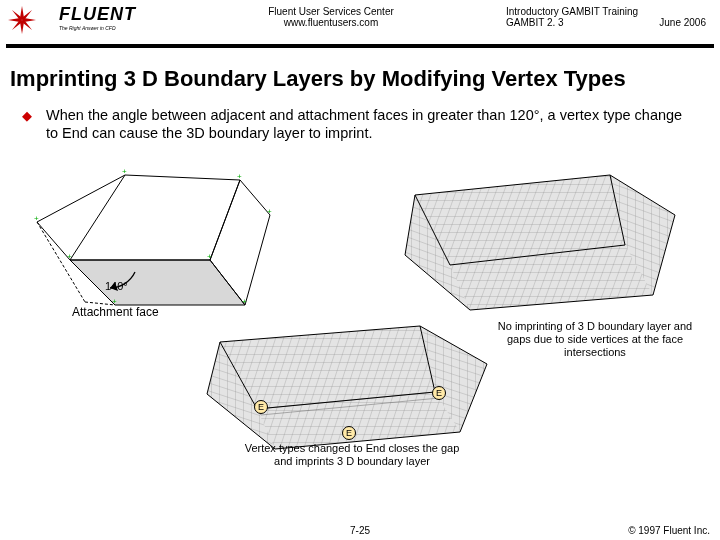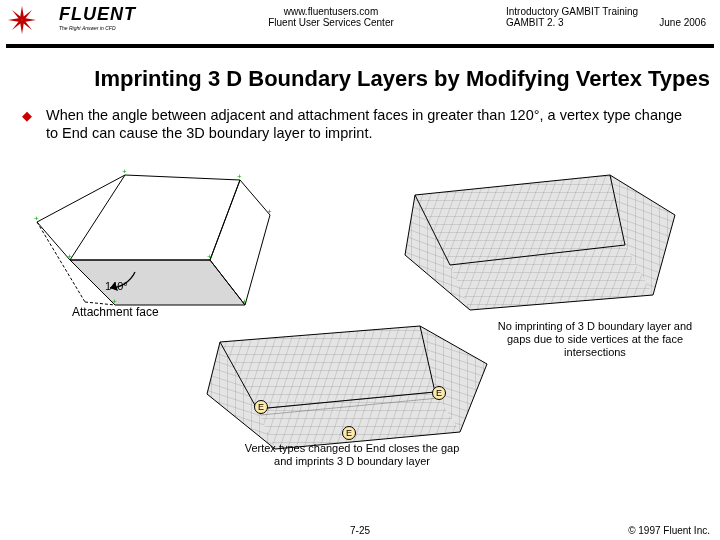--- a/index.html
+++ b/index.html
@@ -7,21 +7,21 @@
   .header { display: flex; align-items: flex-start; padding: 4px 14px 0 6px; height: 44px; }
   .logo { width: 150px; height: 38px; display: flex; align-items: flex-start; gap: 21px; }
   .logo-mark { width: 32px; height: 32px; }
   .logo-text-wrap { display: flex; flex-direction: column; }
   .logo-word { font-size: 18px; font-weight: bold; letter-spacing: 1px; color: #000; font-style: italic; }
   .logo-tag { font-size: 5px; color: #000; font-style: italic; }
   .center-header { flex: 1; text-align: center; font-size: 10px; padding-top: 2px; }
   .right-header { width: 200px; font-size: 10px; text-align: left; padding-top: 2px; }
   .right-header-row2 { display: flex; justify-content: space-between; }
   .thick-rule { height: 4px; background: #000; margin: 0 6px; }
-  .title { font-family: Arial, sans-serif; font-size: 22px; text-align: right; margin: 18px 10px 14px; }
+  .title { font-family: Arial, sans-serif; font-size: 22px; text-align: left; margin: 18px 10px 14px; }
   .bullet-item { display: flex; padding: 0 22px; font-size: 14.5px; line-height: 1.25; }
   .bullet-mark { color: #c00; font-size: 13px; margin-right: 14px; margin-top: 2px; }
   .body-canvas { position: relative; width: 720px; height: 370px; }
   .angle-label { position: absolute; left: 105px; top: 138px; font-size: 11px; }
   .att-label { position: absolute; left: 72px; top: 154px; font-size: 12px; margin-top: 9px; }
   .caption-right { position: absolute; right: 20px; top: 178px; width: 210px; font-size: 11px; text-align: center; line-height: 1.15; }
   .caption-bottom { position: absolute; left: 242px; top: 300px; width: 220px; font-size: 11px; text-align: center; line-height: 1.15; }
   .slide-no { position: absolute; left: 0; right: 0; bottom: 4px; text-align: center; font-size: 10px; margin-top: 42px; }
   .copy { position: absolute; right: 10px; bottom: 4px; font-size: 10px; }
   .e-mark { position: absolute; width: 14px; height: 14px; border: 1px solid #000; border-radius: 50%; background: #ffe9a8; font-size: 9px; text-align: center; line-height: 12px; }
@@ -44,22 +44,22 @@
           <path d="M6 26 L13 17 L16 16 L15 19 Z"></path>
           <path d="M26 26 L17 19 L16 16 L19 17 Z"></path>
         </g>
     </svg>
     <div class="logo-text-wrap">
       <span class="logo-word">FLUENT</span>
       <span class="logo-tag">The Right Answer in CFD</span>
     </div>
   </div>
   <div class="center-header">
+    <div>Fluent User Services Center</div>
     <div>www.fluentusers.com</div>
-    <div>Fluent User Services Center</div>
   </div>
   <div class="right-header">
     <div>Introductory GAMBIT Training</div>
     <div class="right-header-row2">
       <span>GAMBIT 2. 3</span>
       <span>June 2006</span>
     </div>
   </div>
 </div>
 <div class="thick-rule"></div>

